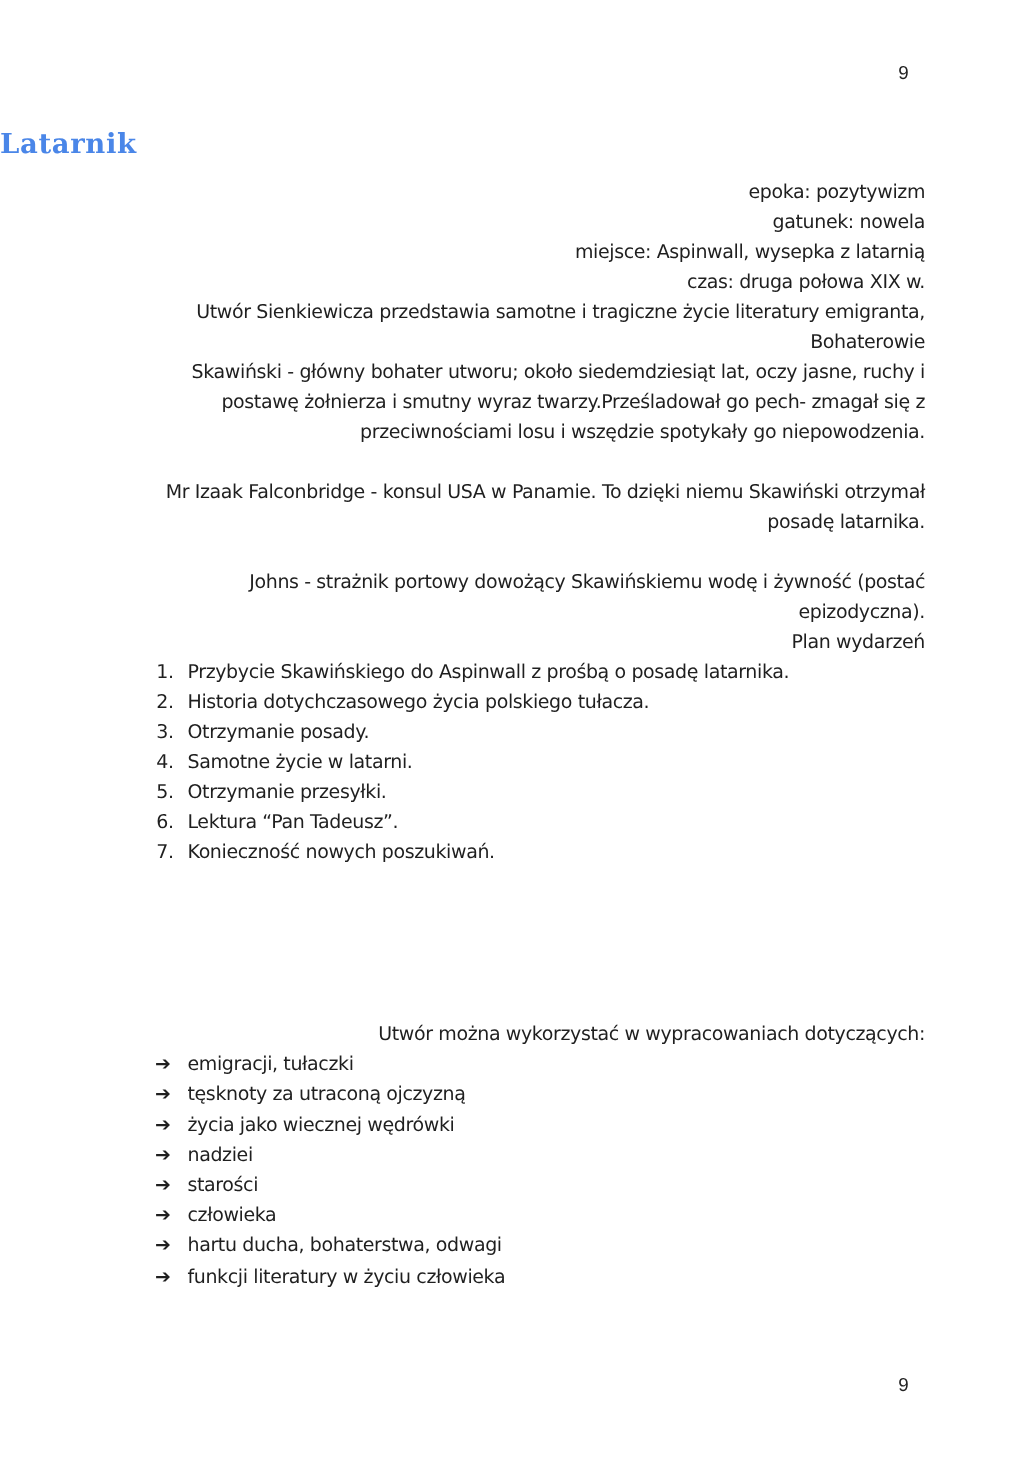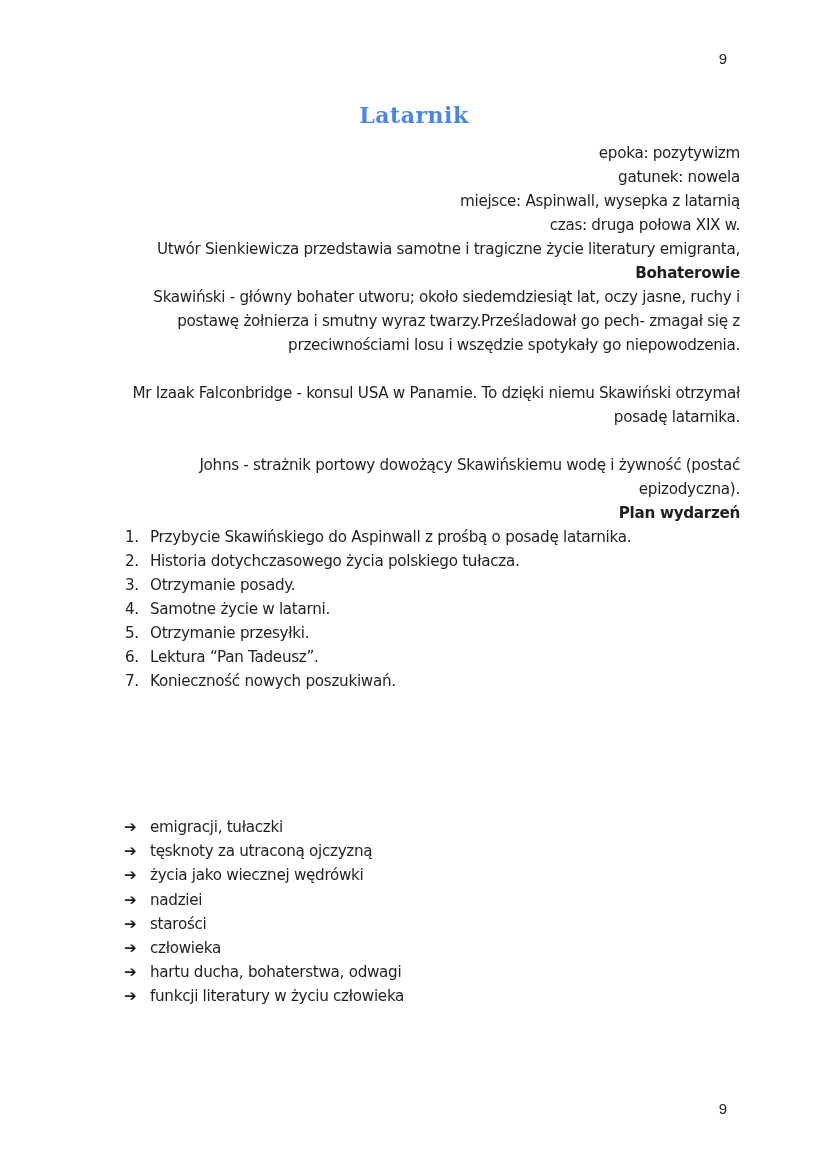--- a/index.html
+++ b/index.html
@@ -2,27 +2,27 @@
 <html><head>
 <meta charset="utf-8">
 <style>
   html, body { margin: 0; padding: 0; background: #ffffff; }
   body { width: 828px; height: 1169px; position: relative; overflow: hidden;
          font-family: "DejaVu Sans", sans-serif; color: #1f1f1f; }
   .page-num { position: absolute; right: 101px; font-family: "Liberation Sans", sans-serif;
               font-size: 15px; color: #222; }
   .page-num.top { top: 50px; }
   .page-num.bottom { top: 1100px; }
-  .title { position: absolute; top: 102px; left: 0; width: 828px; text-align: center;
+  .title { position: absolute; top: 102px; left: 0; width: 828px; 
            font-family: "DejaVu Serif", serif; font-weight: bold; font-size: 22px;
            color: #4a86e8; letter-spacing: 0.5px; }
   .content { position: absolute; top: 141px; left: 100px; width: 640px;
              font-size: 15.2px; line-height: 24px; letter-spacing: -0.3px; }
   .line { white-space: nowrap; text-align: right; }
-  .bold { font-weight: bold; }
+  .bold { font-weight: normal; }
   .blank { height: 24px; }
   ol.plan { margin: 0; padding: 0 0 0 25px; list-style: none; }
   ol.plan li { display: flex; }
   ol.plan li .num { width: 25px; flex: none; }
   .uses { position: absolute; top: 815px; left: 100px; width: 640px;
           font-size: 15.2px; line-height: 24.2px; letter-spacing: -0.3px; }
   ul.uses-list { margin: 0; padding: 0 0 0 24px; list-style: none; }
   ul.uses-list li { display: flex; }
   ul.uses-list li .arrow { width: 26px; flex: none; font-weight: bold; }
 </style>
@@ -85,20 +85,21 @@
         <span>Lektura “Pan Tadeusz”.</span>
       </li>
     <li>
         <span class="num">7.</span>
         <span>Konieczność nowych poszukiwań.</span>
       </li>
   </ol>
 </div>
 
 <div class="uses">
+  <div class="line">Utwór można wykorzystać w wypracowaniach dotyczących:</div>
   <ul class="uses-list">
     <li>
         <span class="arrow">➔</span>
         <span>emigracji, tułaczki</span>
       </li>
     <li>
         <span class="arrow">➔</span>
         <span>tęsknoty za utraconą ojczyzną</span>
       </li>
     <li>

